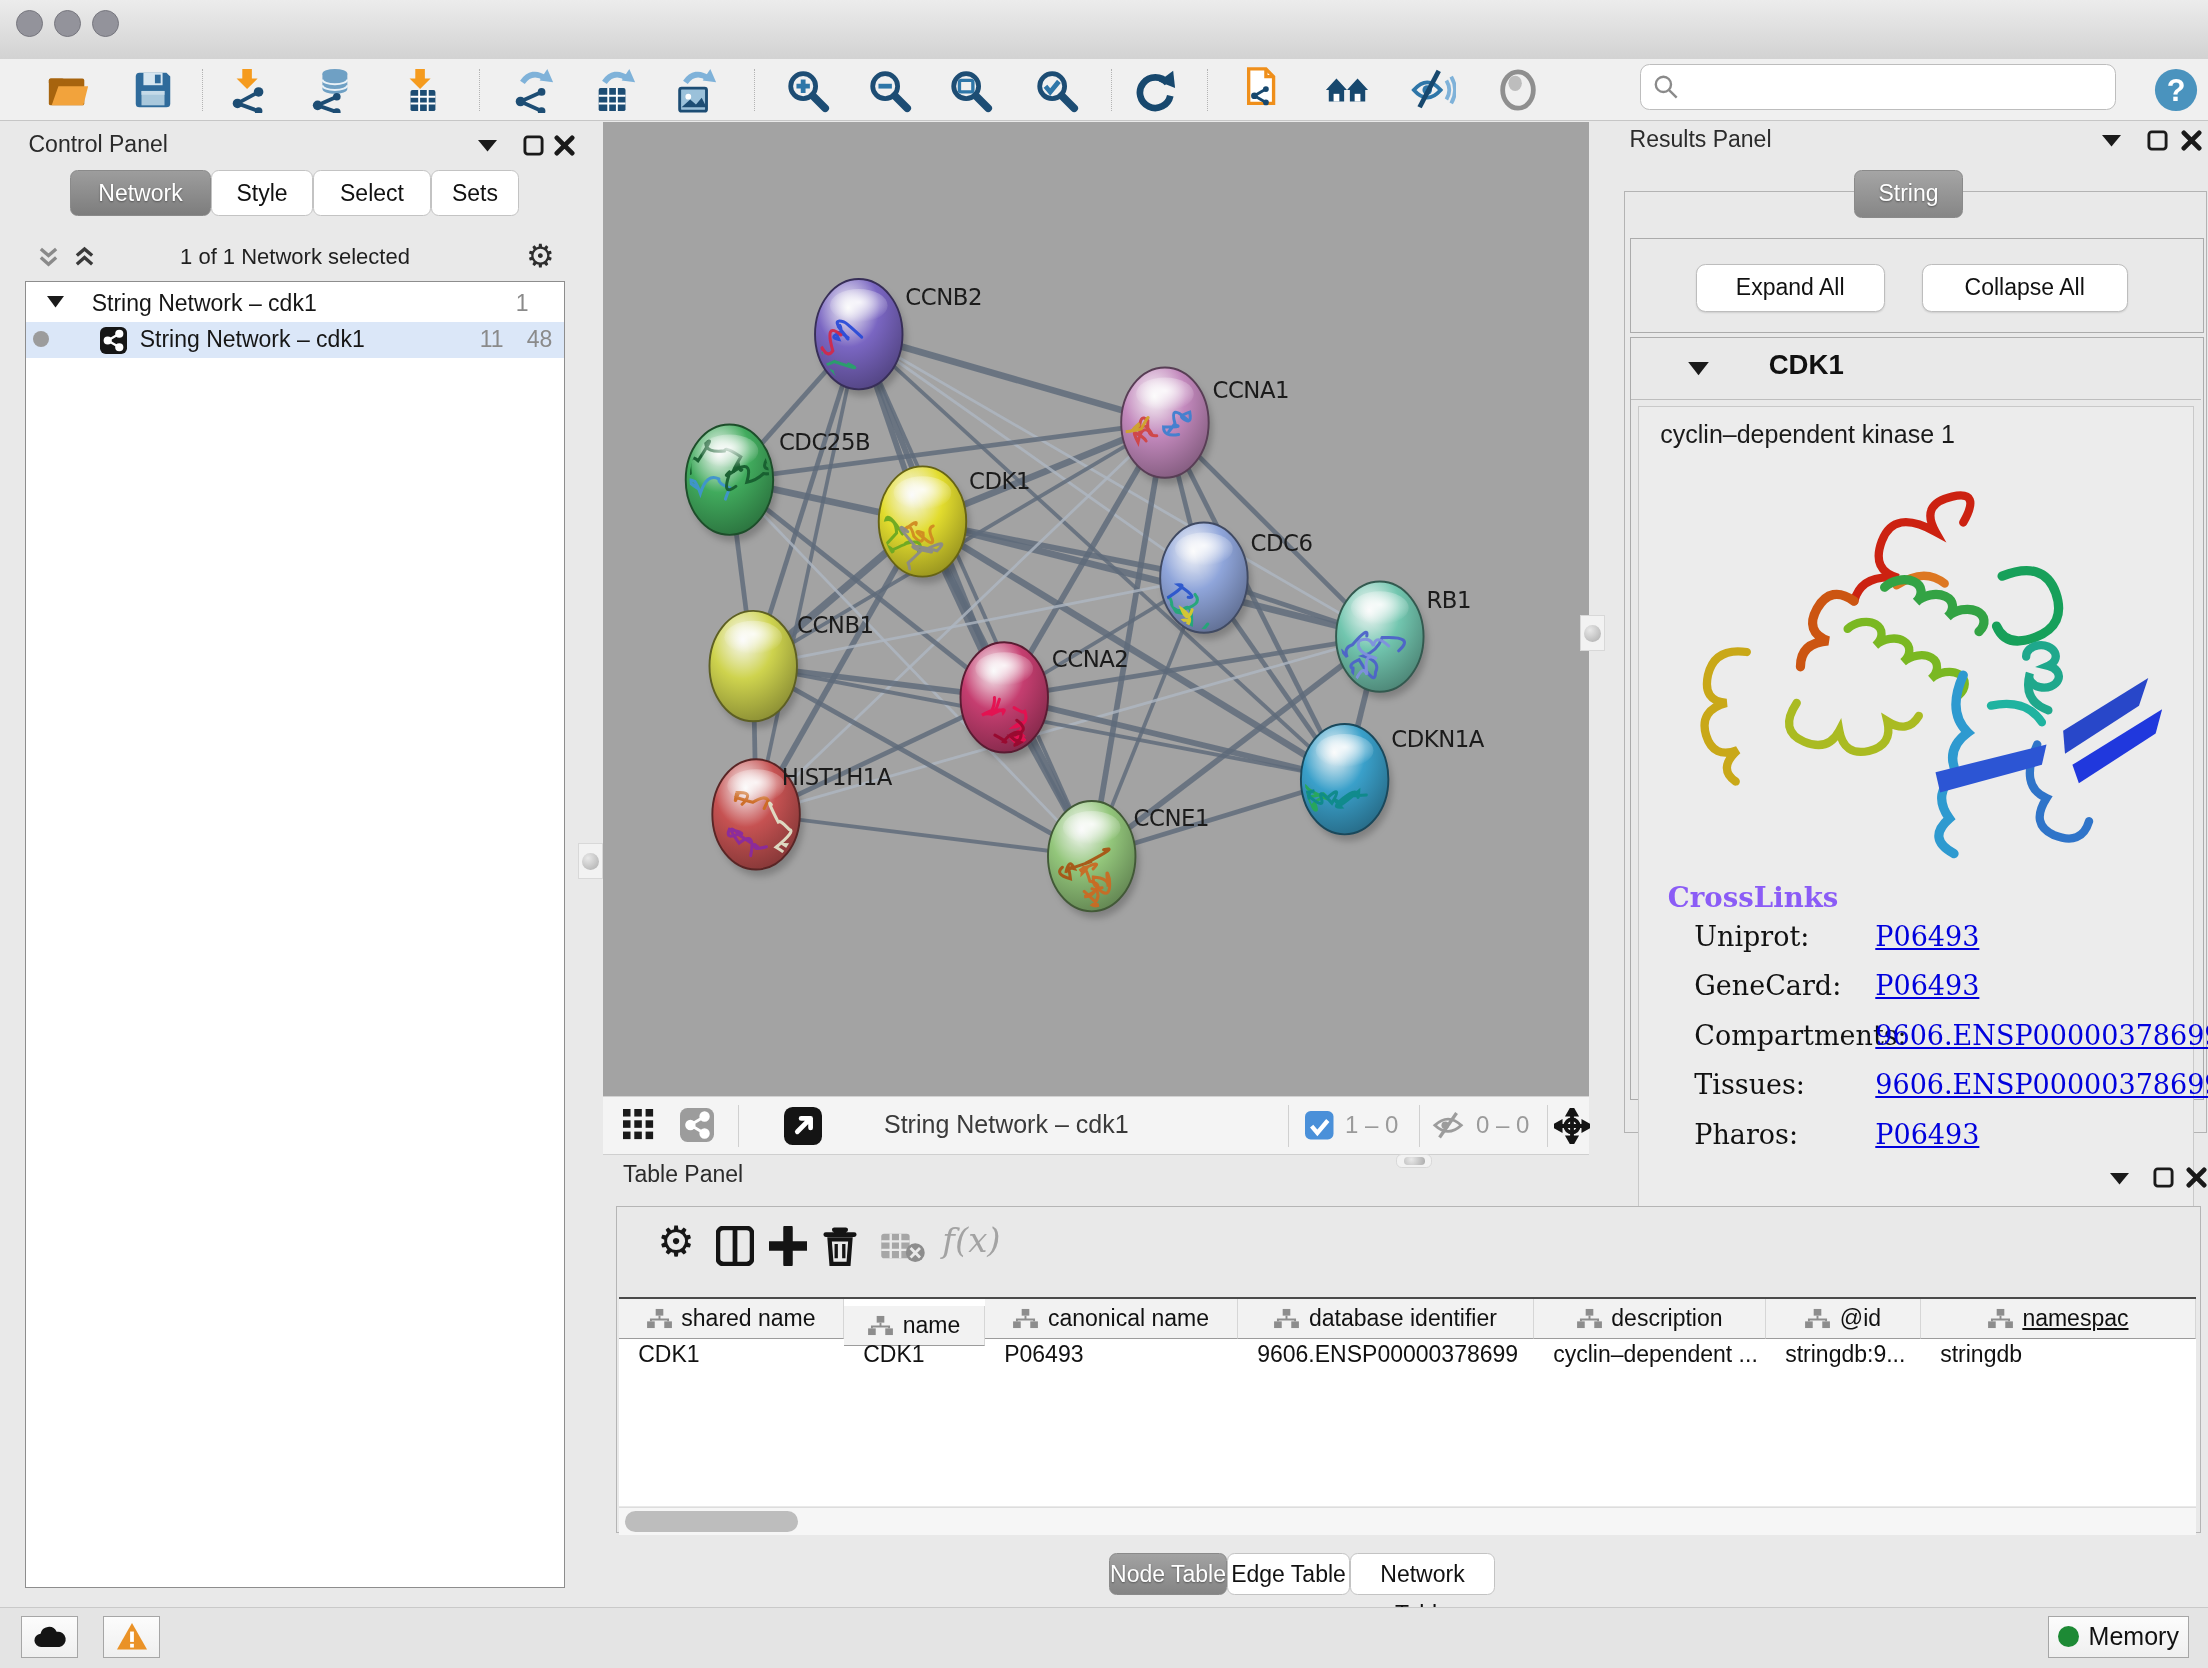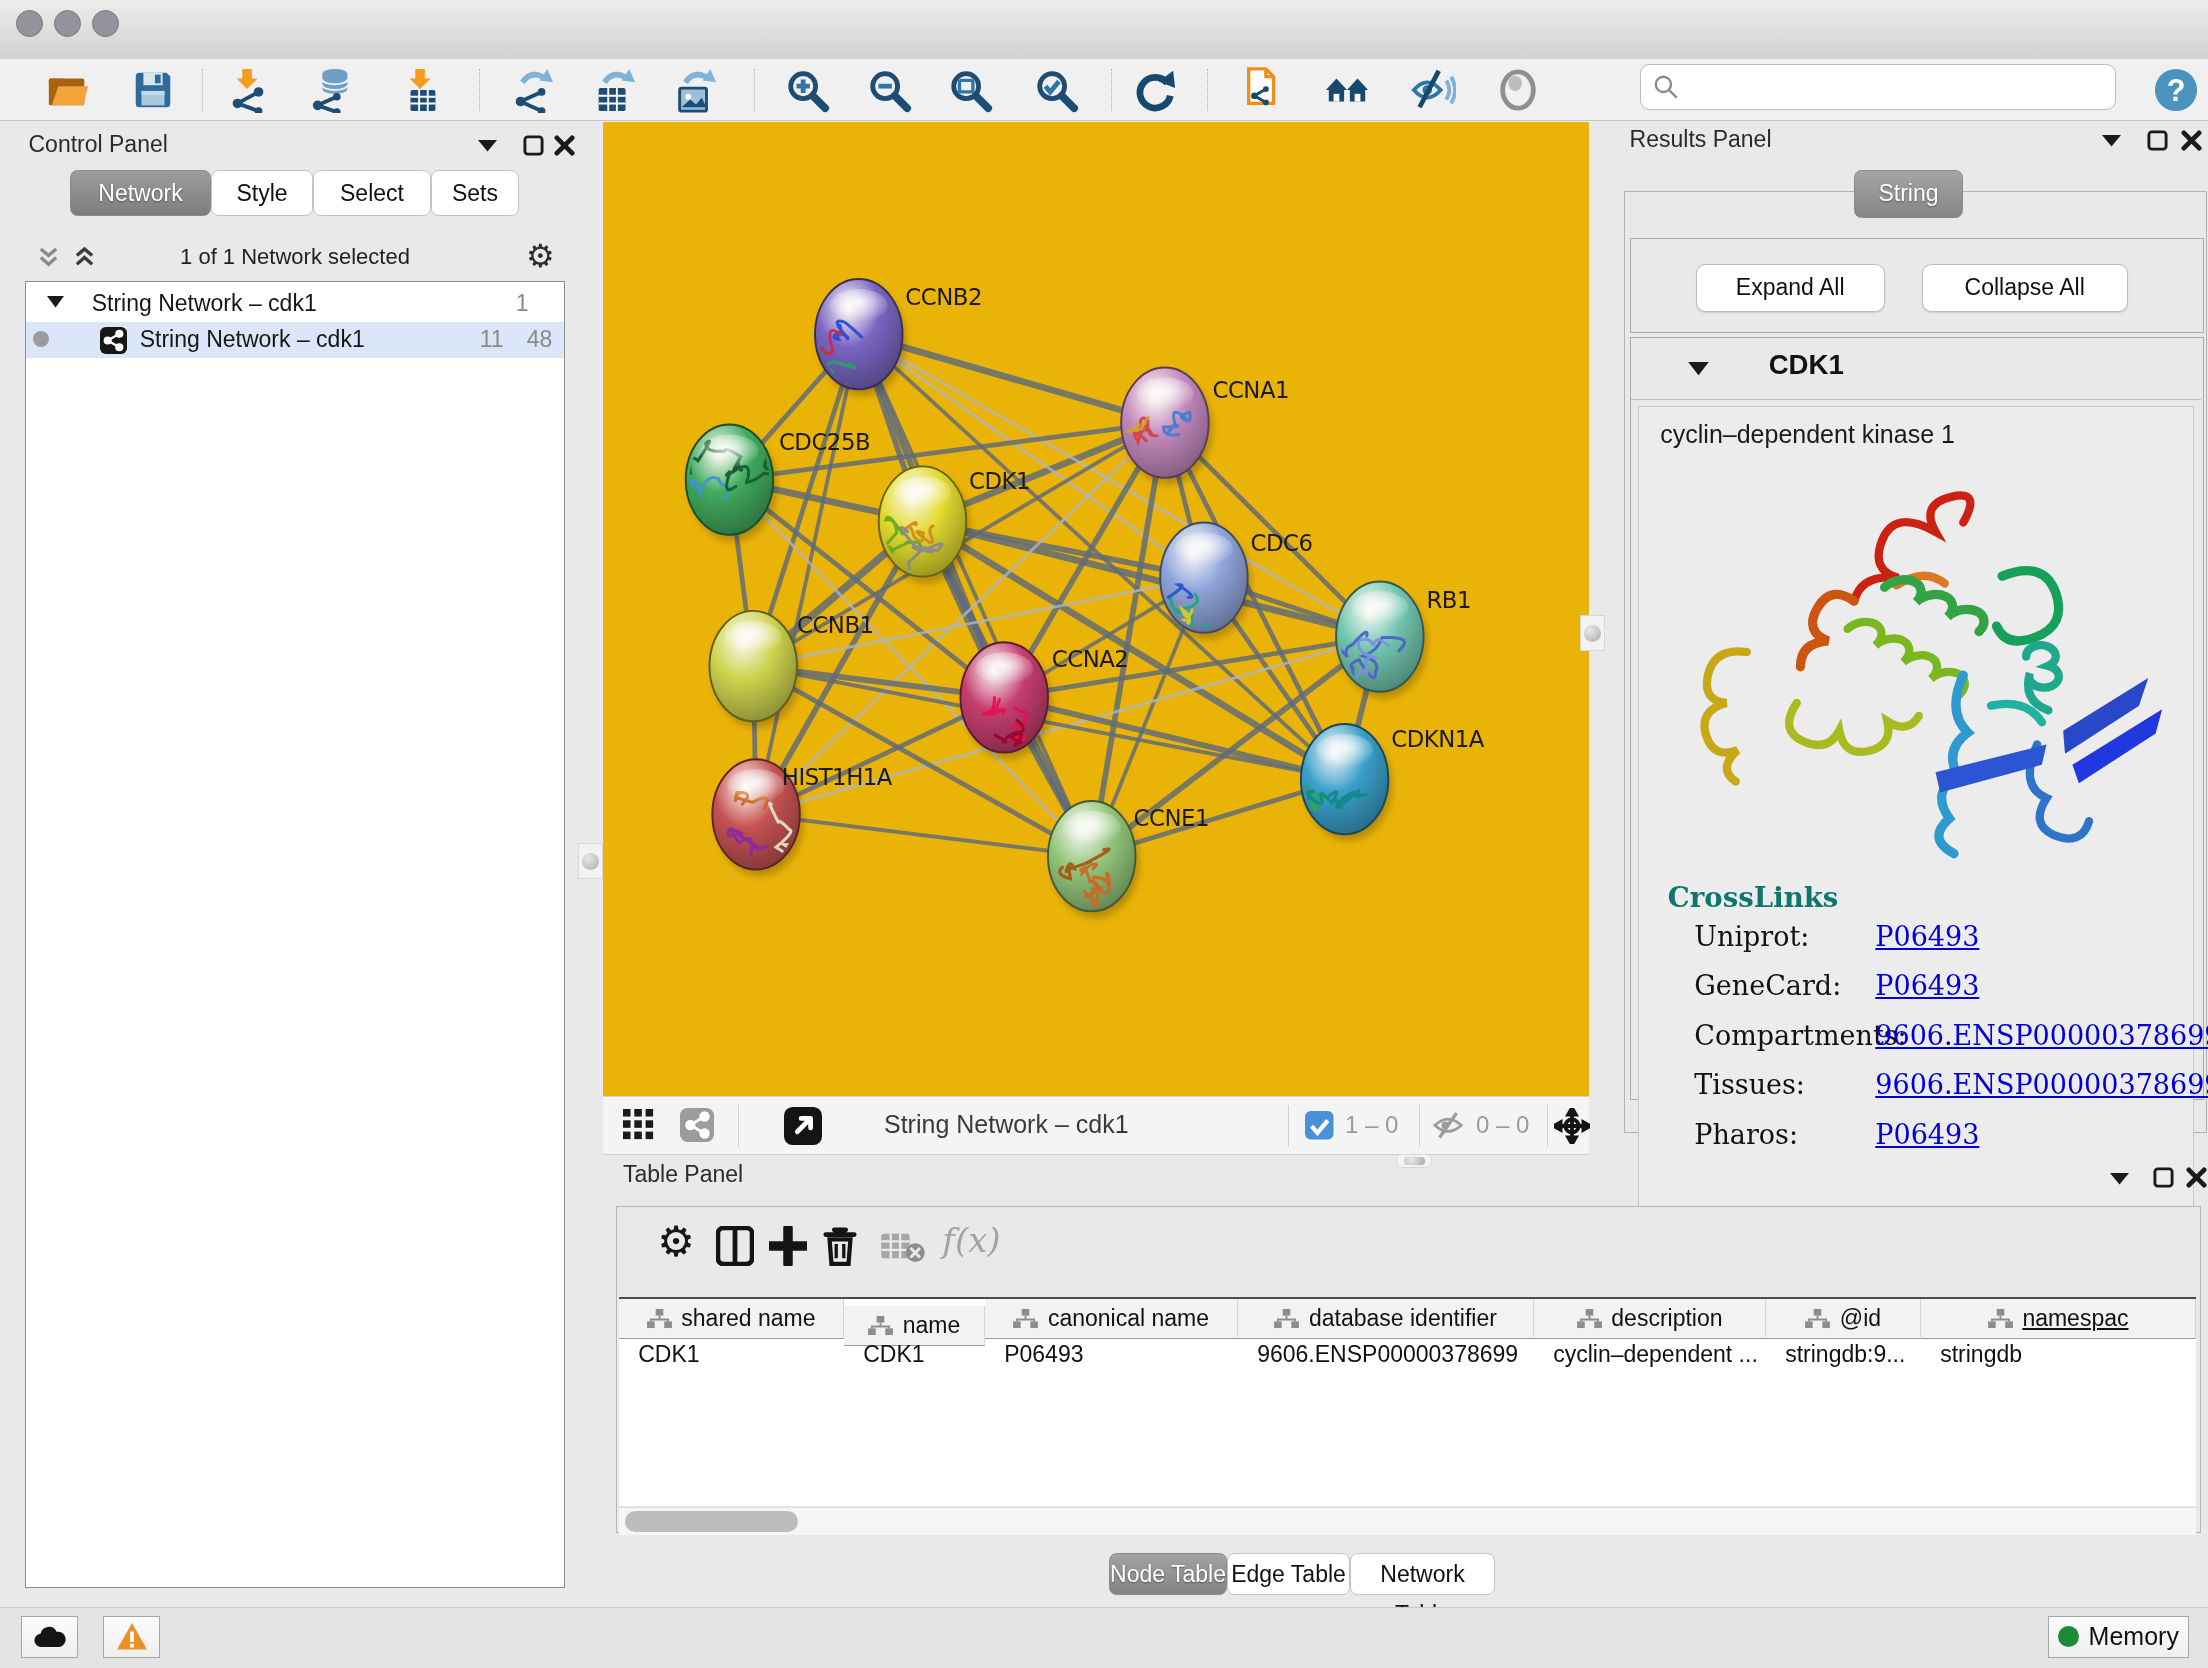--- a/index.html
+++ b/index.html
@@ -23,21 +23,21 @@
   
   #control-panel{left:19px;top:129px;width:552px;height:1461px;}
   .cptab{position:absolute;top:0;height:46px;box-sizing:border-box;border:1px solid #c3c3c3;background:#fff;
     color:#111;font-size:23px;text-align:center;line-height:44px;border-radius:7.6px;cursor:pointer;}
   .cptab.active{background:linear-gradient(#9d9d9d,#7d7d7d);color:#fff;border-color:#8a8a8a;text-shadow:0 1px 1.9px rgba(0,0,0,.4);}
   #cp-treebox{left:5.7px;top:152px;width:538px;height:1305px;background:#fff;border:1.9px solid #8d8d8d;}
   .treerow{position:absolute;left:0;width:100%;height:36px;font-size:23px;color:#161616;}
   #tree-row2{background:#dbe7f8;}
   .treecount{position:absolute;color:#8a8a8a;font-size:23px;}
   
-  #network-canvas{left:603px;top:122px;width:986px;height:974px;background:#eab308;}
+  #network-canvas{left:603px;top:122px;width:986px;height:974px;background:#a3a3a3;}
   #network-toolbar{left:603px;top:1096px;width:986px;height:57px;background:#f4f4f4;
     border-top:1px solid #d2d2d2;border-bottom:1px solid #cfcfcf;}
   .ntsep{top:7.6px;width:0;height:42px;border-left:1px solid #d0d0d0;position:absolute;}
   .ntext{position:absolute;font-size:25px;color:#3a3a3a;top:13.3px;}
   .ncount{position:absolute;font-size:24px;color:#9a9a9a;top:14.3px;}
   
   #results-panel{left:1622px;top:124px;width:587px;height:1022px;}
   #rp-tab{left:232px;top:46px;width:107px;height:46px;background:linear-gradient(#a5a5a5,#868686);
     border:1px solid #8a8a8a;border-radius:7.6px;color:#fff;font-size:23px;text-align:center;line-height:44px;
     text-shadow:0 1px 1.9px rgba(0,0,0,.4);cursor:pointer;z-index:3;}
@@ -664,21 +664,21 @@
             <path d="M372 118 q45 -18 58 18 q12 35 -22 48 q-32 12 -42 -12" stroke="#17a05a" stroke-width="10"></path>
             <path d="M398 205 a16 12 0 1 1 24 10 a16 12 0 1 1 -20 8 q-8 30 20 40" stroke="#1fa88c" stroke-width="9"></path>
             <path d="M330 225 q-18 40 5 62 q-25 18 -12 45 q-28 20 -8 48 q-25 22 5 38" stroke="#2e9ad0" stroke-width="10"></path>
             <path d="M410 300 q-20 45 10 58 q-18 28 8 40 q30 12 38 -15" stroke="#2f74c9" stroke-width="9"></path>
             <path d="M438 285 L530 228 L520 258 L440 310 Z" fill="#2847c9" stroke="none"></path>
             <path d="M448 322 L545 262 L538 288 L455 342 Z" fill="#2038dd" stroke="none"></path>
             <path d="M300 330 L420 300 L415 322 L305 352 Z" fill="#2c55d4" stroke="none"></path>
             <path d="M360 258 q38 -8 55 18" stroke="#1fb3a0" stroke-width="9"></path>
           </g>
         </svg>
-        <div class="abs serif" style="left:28.5px;top:474px;font-size:27.6px;font-weight:bold;color:#0f766e">CrossLinks</div>
+        <div class="abs serif" style="left:28.5px;top:474px;font-size:27.6px;font-weight:bold;color:#8b5cf6">CrossLinks</div>
         <div id="xlinks" class="abs" style="left:0;top:514px;width:556px">
             <div class="xrow serif" style="top: 0px; left: 0px;">
               <span style="position: absolute; left: 55px;">Uniprot:</span>
               <span class="xlink" style="position: absolute; left: 236px;">P06493</span>
             </div>
             <div class="xrow serif" style="top: 49px; left: 0px;">
               <span style="position: absolute; left: 55px;">GeneCard:</span>
               <span class="xlink" style="position: absolute; left: 236px;">P06493</span>
             </div>
             <div class="xrow serif" style="top: 99px; left: 0px;">

